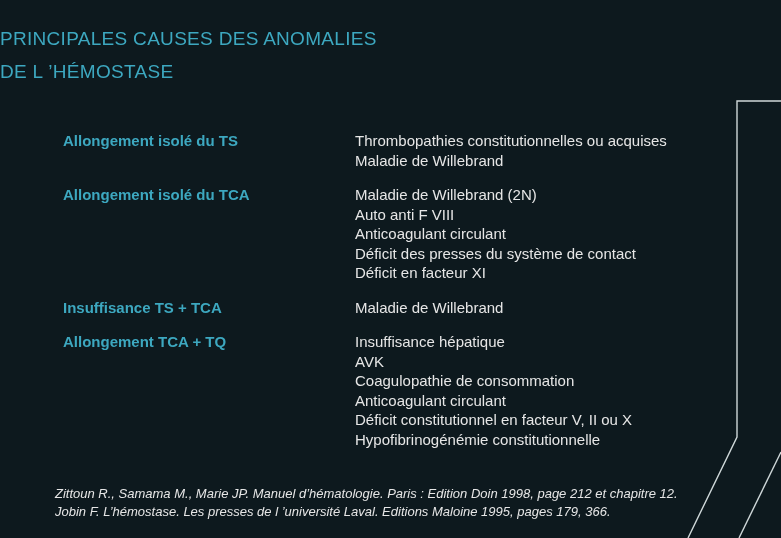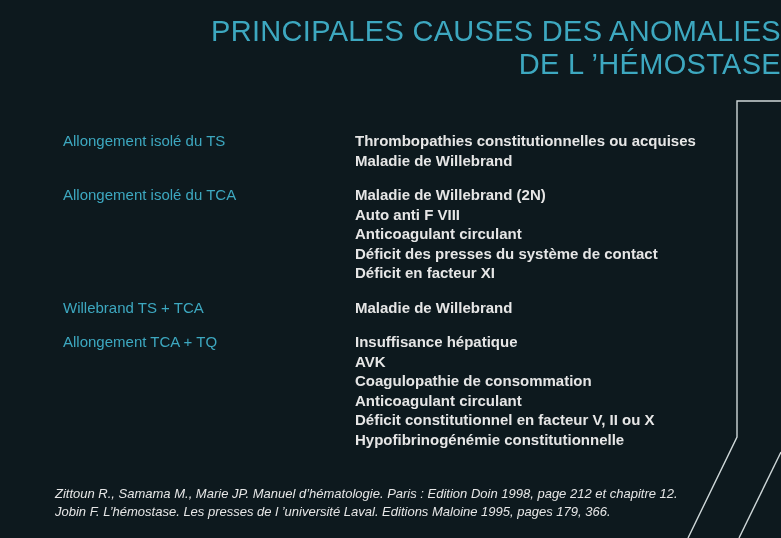--- a/index.html
+++ b/index.html
@@ -19,52 +19,51 @@
     pointer-events: none;
   }
   .decor polyline, .decor line {
     fill: none;
     stroke: var(--decor-line, #cfd8d9);
     stroke-width: 1.4;
   }
 
   .title {
     position: absolute;
-    top: 15px;
+    top: 22px;
     left: 0;
     width: 100%;
-    text-align: right;
+    text-align: left;
     color: var(--accent, #3da8c0);
-    font-size: 29px;
+    font-size: 19px;
     line-height: 33px;
     font-weight: 400;
     letter-spacing: 0.3px;
   }
 
   .table {
     position: absolute;
     left: 63px;
     top: 131px;
     right: 70px;
   }
   .row { display: flex; margin-bottom: 15px; }
   .row .label {
     flex: 0 0 292px;
     width: 292px;
     color: var(--accent, #3da8c0);
-    font-weight: 400;
+    font-weight: 700;
     font-size: 15px;
     line-height: 19.5px;
   }
   .row .causes {
     flex: 1;
     color: var(--body-text, #e6e6e6);
     font-size: 15px;
     line-height: 19.5px;
-    font-weight: bold;
   }
 
   .refs {
     position: absolute;
     left: 55px;
     top: 485px;
     right: 80px;
     color: var(--body-text, #e6e6e6);
     font-size: 13px;
     line-height: 17.5px;
@@ -101,21 +100,21 @@
       <div class="causes">
         <div>Maladie de Willebrand (2N)</div>
         <div>Auto anti F VIII</div>
         <div>Anticoagulant circulant</div>
         <div>Déficit des presses du système de contact</div>
         <div>Déficit en facteur XI</div>
       </div>
     </div>
 
     <div class="row">
-      <div class="label">Willebrand TS + TCA</div>
+      <div class="label">Insuffisance TS + TCA</div>
       <div class="causes">
         <div>Maladie de Willebrand</div>
       </div>
     </div>
 
     <div class="row">
       <div class="label">Allongement TCA + TQ</div>
       <div class="causes">
         <div>Insuffisance hépatique</div>
         <div>AVK</div>

